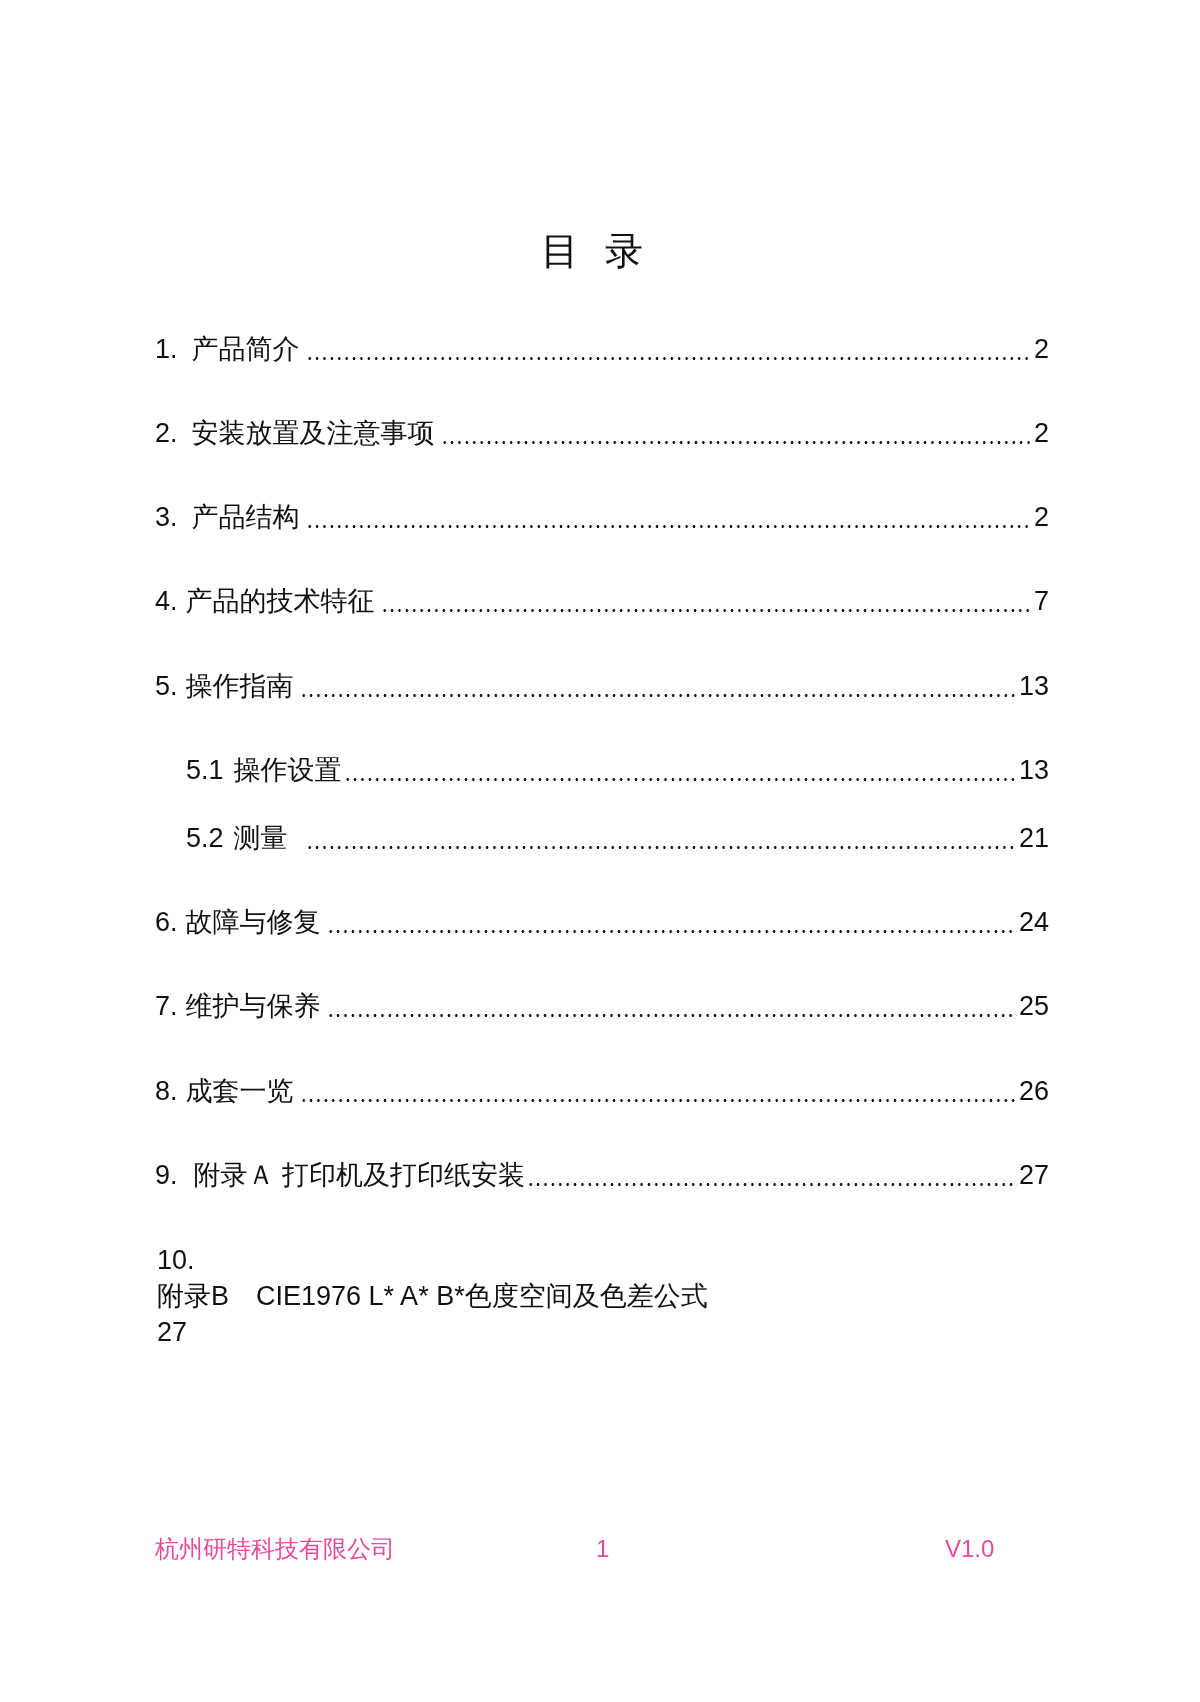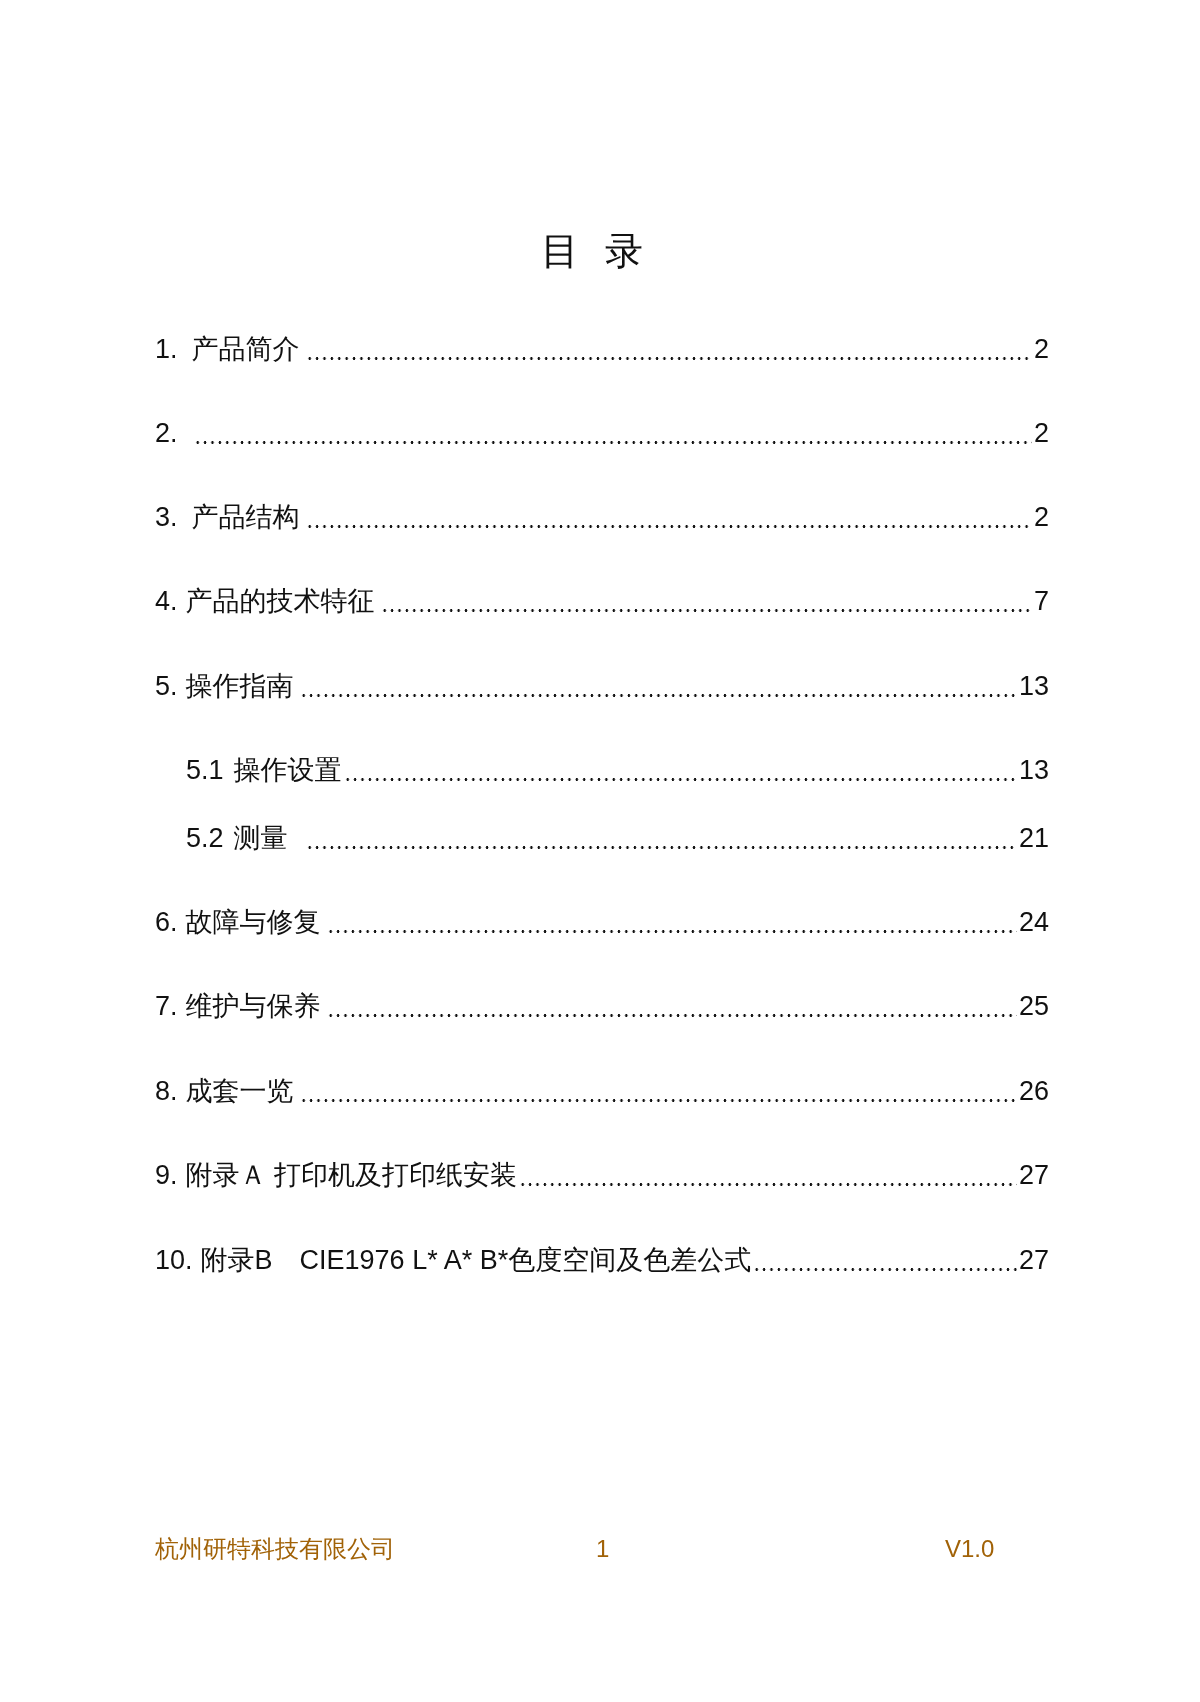--- a/index.html
+++ b/index.html
@@ -76,21 +76,21 @@
   }
   .toc-entry .page-num {
     flex: 0 0 auto;
     margin-left: 2px;
   }
   .footer {
     position: absolute;
     top: 1533px;
     font-size: 24px;
     line-height: 32px;
-    color: #a16207;
+    color: #ec4899;
   }
   .footer.company { left: 155px; }
   .footer.page-no { left: 596px; }
   .footer.version { left: 945px; }
 </style>
 </head>
 <body>
 
 <div class="page">
 
@@ -98,20 +98,21 @@
 
   <div class="toc-entry" style="top:331px;">
     <span class="num">1.</span>
     <span class="label">产品简介</span>
     <span class="leader"></span>
     <span class="page-num">2</span>
   </div>
 
   <div class="toc-entry" style="top:415px;">
     <span class="num">2.</span>
+    <span class="label">安装放置及注意事项</span>
     <span class="leader"></span>
     <span class="page-num">2</span>
   </div>
 
   <div class="toc-entry" style="top:499px;">
     <span class="num">3.</span>
     <span class="label">产品结构</span>
     <span class="leader"></span>
     <span class="page-num">2</span>
   </div>
@@ -160,26 +161,26 @@
 
   <div class="toc-entry" style="top:1073px;">
     <span class="num" style="margin-right:8px;">8.</span>
     <span class="label">成套一览</span>
     <span class="leader"></span>
     <span class="page-num">26</span>
   </div>
 
   <div class="toc-entry" style="top:1157px;">
     <span class="num" style="margin-right:8px;">9.</span>
-    <span class="label" style="margin-right:0;">附录Ａ 打印机及打印纸安装</span>
+    <span class="label" style="margin-right:0;margin-left:8px;">附录Ａ 打印机及打印纸安装</span>
     <span class="leader"></span>
     <span class="page-num">27</span>
   </div>
 
-  <div class="toc-entry" style="top:1242px;">
+  <div class="toc-entry" style="top:1242px;flex-direction:column;">
     <span class="num" style="margin-right:8px;">10.</span>
     <span class="label" style="margin-right:0;">附录B　CIE1976 L* A* B*色度空间及色差公式</span>
     <span class="leader"></span>
     <span class="page-num">27</span>
   </div>
 
   <div class="footer company">杭州研特科技有限公司</div>
   <div class="footer page-no">1</div>
   <div class="footer version">V1.0</div>
 

